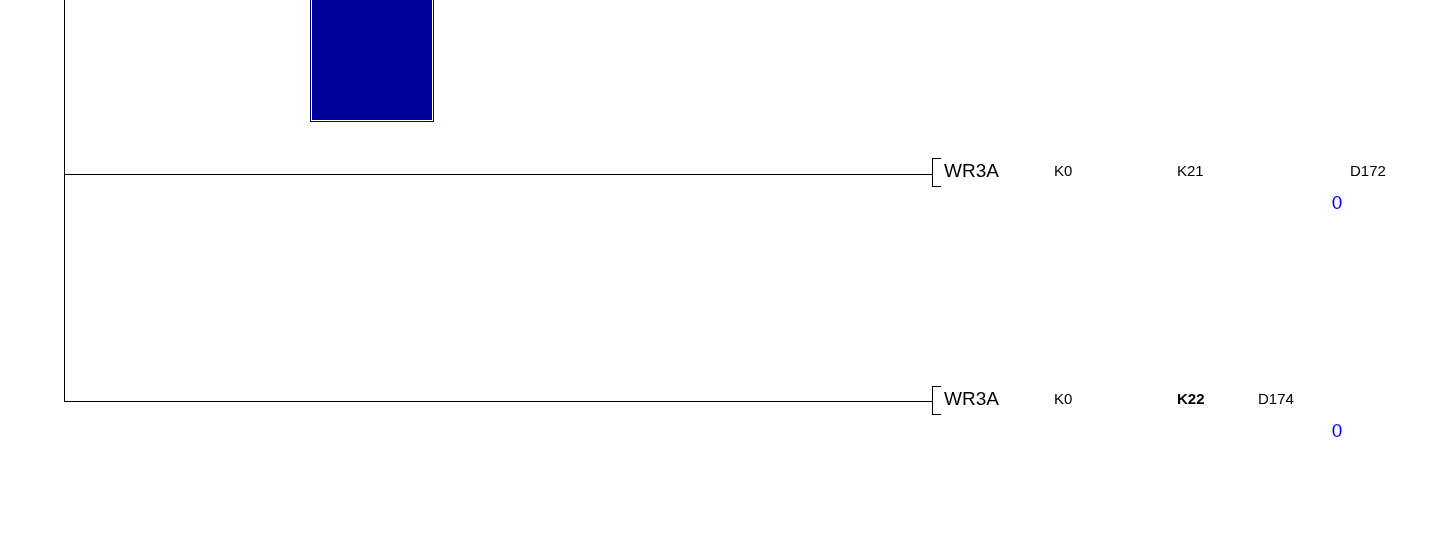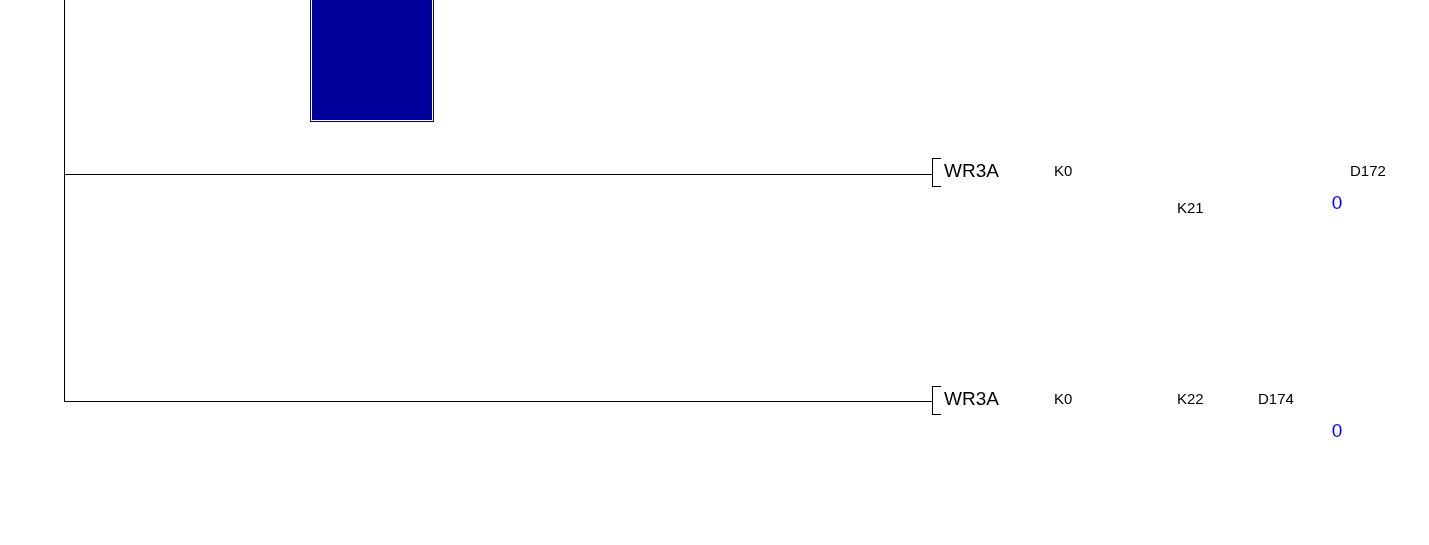--- a/index.html
+++ b/index.html
@@ -104,33 +104,33 @@
   <div class="rail-vertical" style="left:64px; top:0px; height:402px;"></div>
 
   <div class="rung-wire" style="left:64px; top:174px; width:869px;"></div>
 
   <div class="instr-bracket" style="left:932px; top:158px; height:29px;"></div>
 
   <div class="instr-text instr-name" style="left:944px; top:160px;">WR3A</div>
 
   <div class="instr-text operand" style="left:1054px; top:160px;">K0</div>
 
-  <div class="instr-text operand" style="left:1177px; top:160px;margin-top:37px;">K21</div>
+  <div class="instr-text operand" style="left:1177px; top:160px;">K21</div>
 
   <div class="instr-text operand" style="left:1350px; top:160px;">D172</div>
 
   <div class="monitor-value" style="left:1310px; top:192px; width:54px;">0</div>
 
   <div class="rung-wire" style="left:64px; top:401px; width:869px;"></div>
 
   <div class="instr-bracket" style="left:932px; top:386px; height:29px;"></div>
 
   <div class="instr-text instr-name" style="left:944px; top:388px;">WR3A</div>
 
   <div class="instr-text operand" style="left:1054px; top:388px;">K0</div>
 
-  <div class="instr-text operand" style="left:1177px; top:388px;">K22</div>
+  <div class="instr-text operand" style="left:1177px; top:388px;font-weight:bold;">K22</div>
 
   <div class="instr-text operand" style="left:1258px; top:388px;">D174</div>
 
   <div class="monitor-value" style="left:1310px; top:420px; width:54px;">0</div>
 
 </div>
 
 </body></html>

